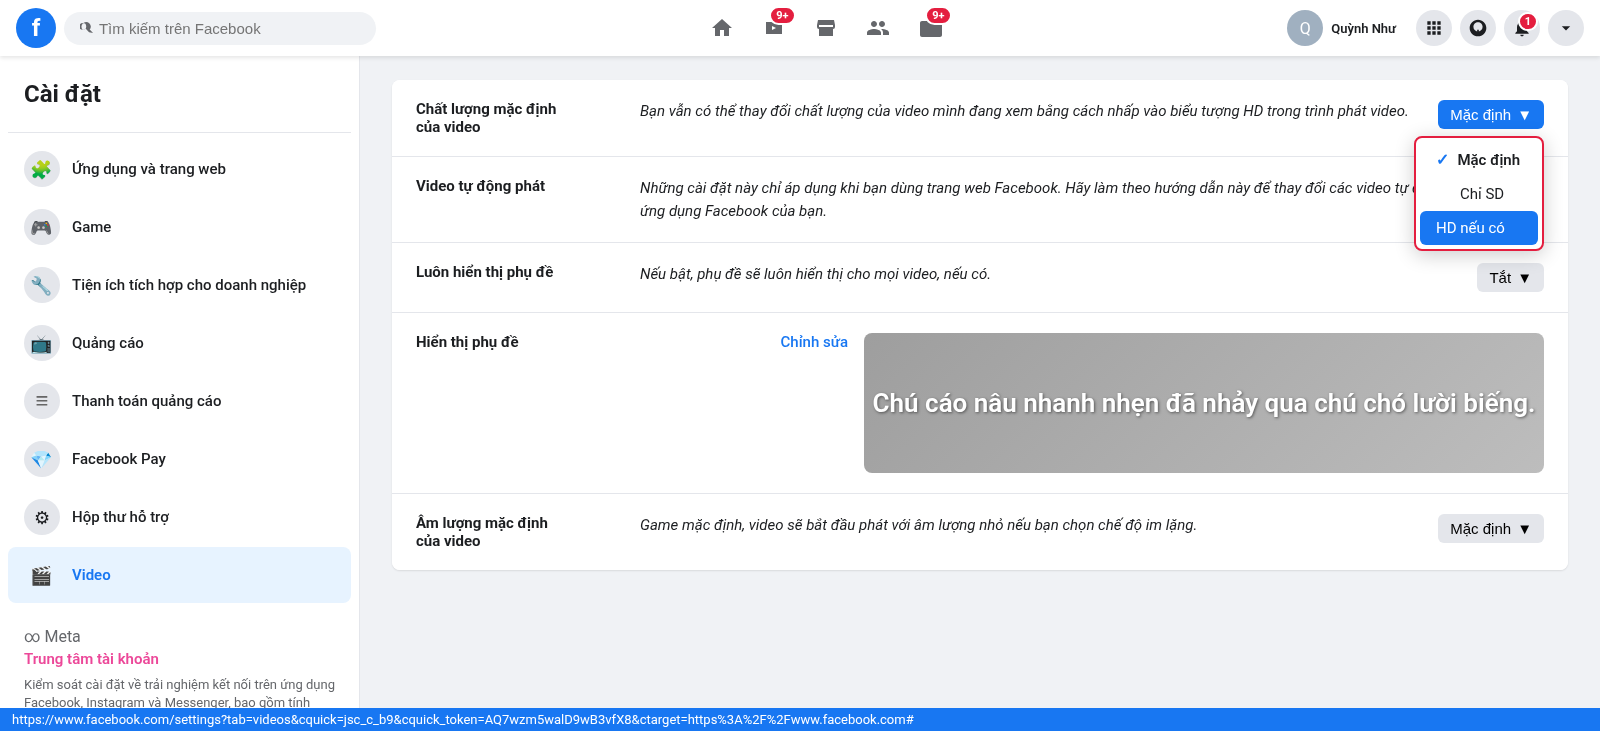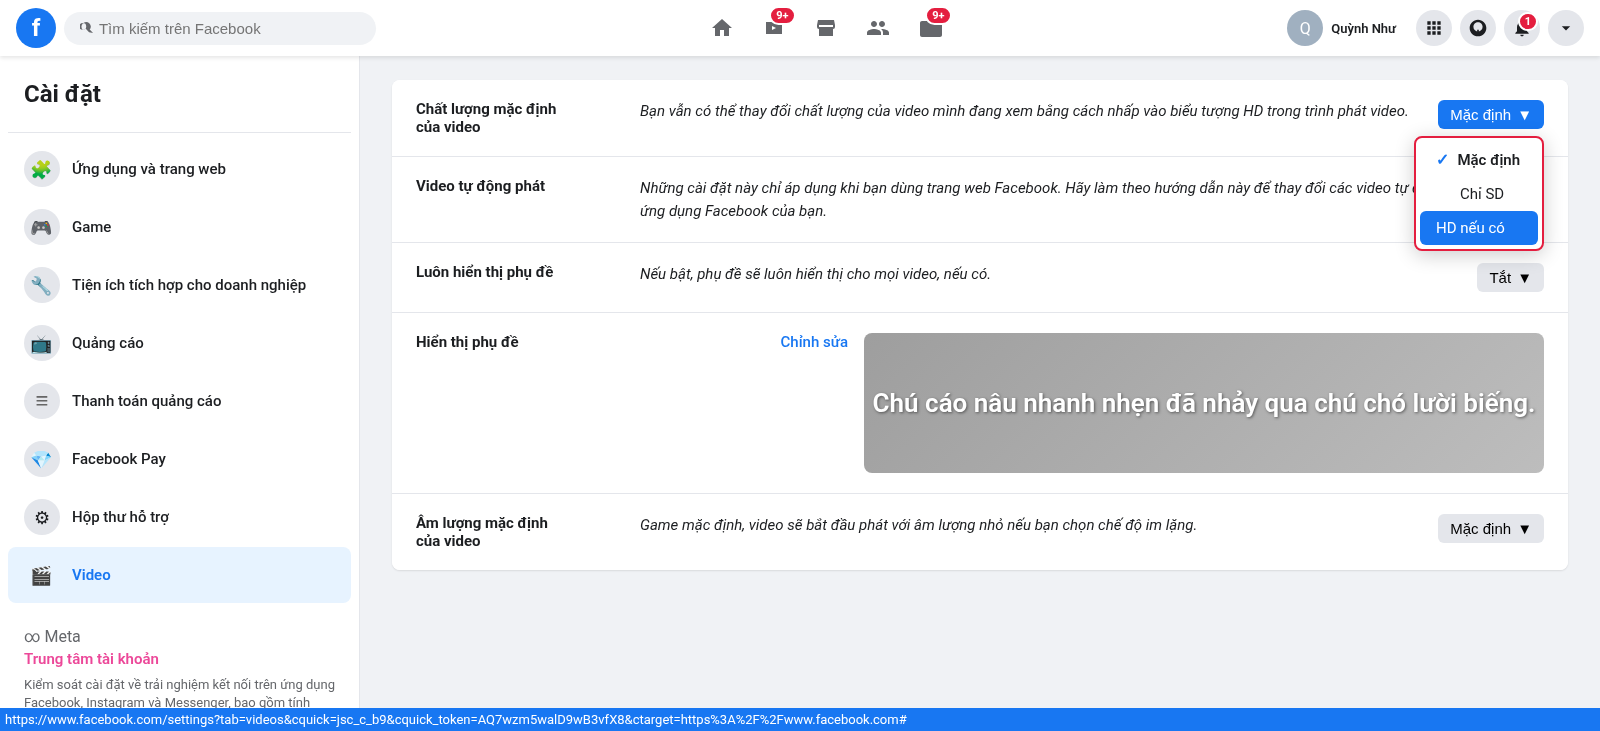--- a/index.html
+++ b/index.html
@@ -66,21 +66,21 @@
     .subtitle-text { color: #fff; font-size: 26px; font-weight: 600; text-align: center; text-shadow: 1px 1px 3px rgba(0,0,0,.5); line-height: 1.4; }
     .edit-link { color: #1877f2; font-size: 15px; font-weight: 500; cursor: pointer; text-decoration: none; }
 
     
     .sidebar-footer { padding: 16px; margin-top: 8px; }
     .meta-logo { font-size: 16px; color: #65676b; margin-bottom: 4px; }
     .account-center-link { font-size: 15px; font-weight: 600; color: #ec4899; cursor: pointer; margin-bottom: 8px; display: block; }
     .footer-desc { font-size: 13px; color: #65676b; line-height: 1.4; }
 
     
-    .status-bar { position: fixed; bottom: 0; left: 0; right: 0; background: #1877f2; color: #fff; font-size: 13px; padding: 4px 5px; z-index: 200; }
+    .status-bar { position: fixed; bottom: 0; left: 0; right: 0; background: #1877f2; color: #fff; font-size: 13px; padding: 4px 12px; z-index: 200; }
 
     
     .main-content::-webkit-scrollbar { width: 8px; }
     .main-content::-webkit-scrollbar-track { background: #f0f2f5; }
     .main-content::-webkit-scrollbar-thumb { background: #ccc; border-radius: 4px; }
   </style>
 </head>
 <body>
 
 <nav class="topnav">

